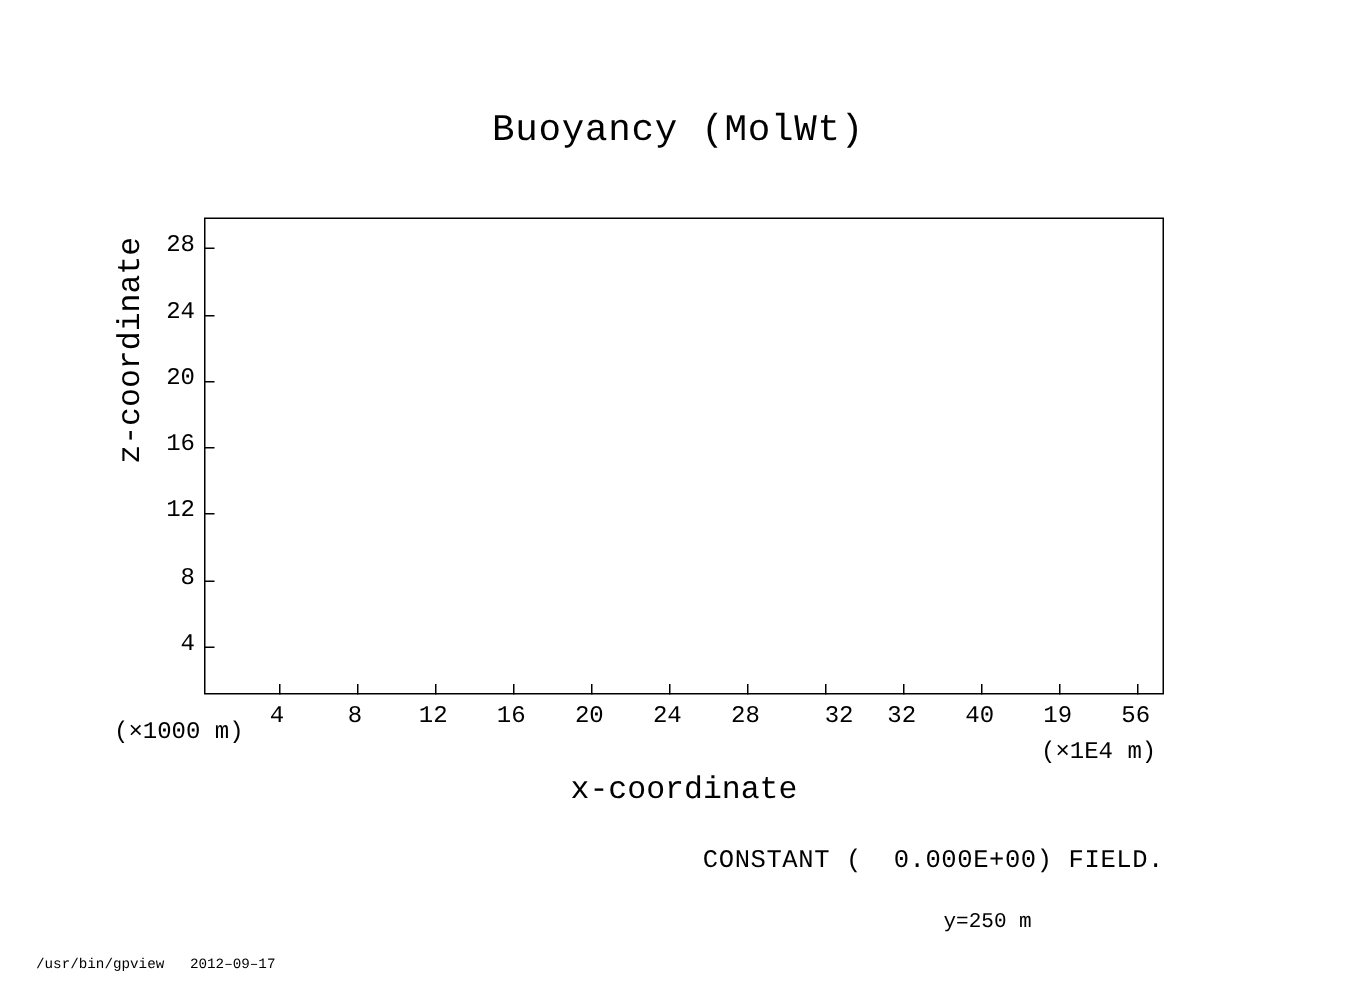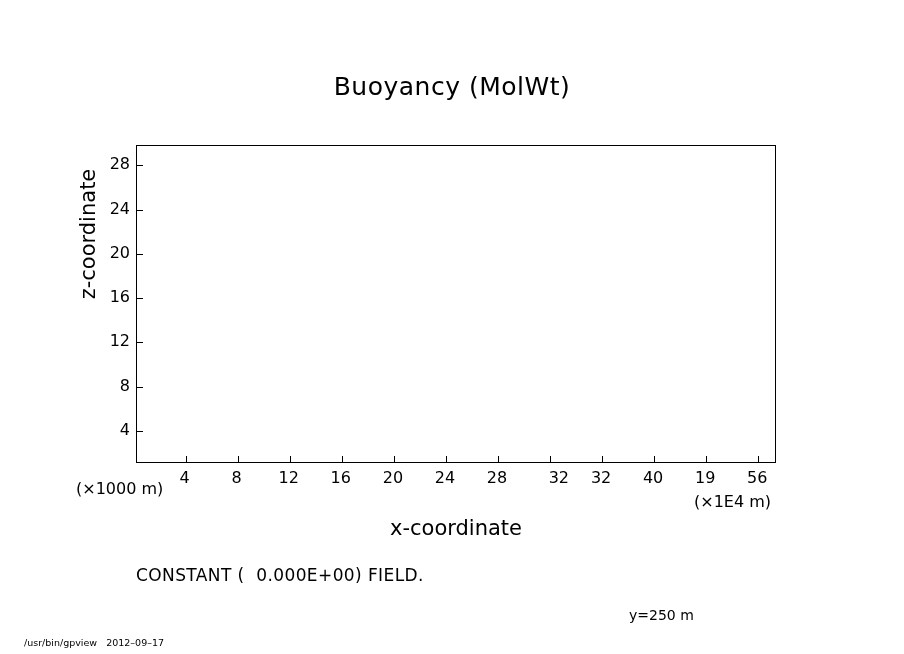--- a/index.html
+++ b/index.html
@@ -13,20 +13,21 @@
     position: relative;
     font-family: "DejaVu Sans", sans-serif;
     color: #000000;
     overflow: hidden;
   }
   #stage {
     position: absolute;
     left: 0; top: 0;
     width: 904px;
     height: 654px;
+    font-family: Liberation Mono, monospace;
   }
   .abs { position: absolute; }
 
   
   #chart-title {
     left: 0;
     top: 72px;
     width: 904px;
     text-align: center;
     font-size: 25px;
@@ -114,21 +115,21 @@
     top: 492px;
     font-size: 16px;
     white-space: pre;
   }
 
   
   #constant-note {
     left: 136px;
     top: 565px;
     width: 640px;
-    text-align: left;
+    text-align: right;
     font-size: 17px;
     letter-spacing: 0.4px;
     white-space: pre;
   }
 
   
   #side-annotations {
     left: 629px;
     top: 573px;
     font-size: 14px;

